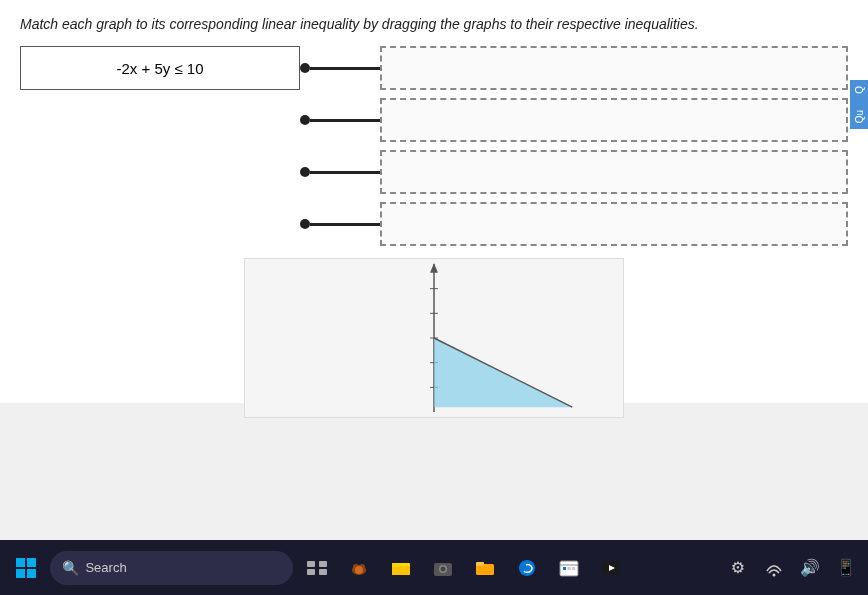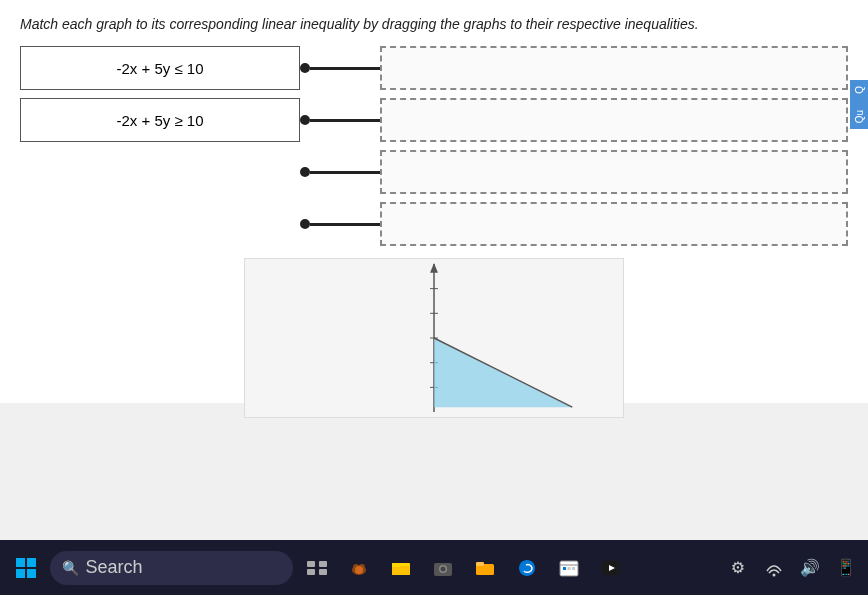--- a/index.html
+++ b/index.html
@@ -158,21 +158,21 @@
       cursor: pointer;
     }
 
     .search-icon-tb {
       color: #aaa;
       font-size: 14px;
     }
 
     .search-label-tb {
       color: #ccc;
-      font-size: 18px;
+      font-size: 13px;
     }
 
     .taskbar-app {
       display: flex;
       align-items: center;
       justify-content: center;
       width: 36px;
       height: 36px;
       cursor: pointer;
     }
@@ -231,23 +231,20 @@
 
 <div class="main-content">
 
   <div class="instruction">Match each graph to its corresponding linear inequality by dragging the graphs to their respective inequalities.</div>
 
   <div class="drag-area">
 
     <div class="inequalities-column">
       <div class="inequality-box">
         <span>-2x + 5y ≤ 10</span>
-      </div>
-      <div class="inequality-box">
-        <span>-2x + 5y ≥ 10</span>
       </div>
     </div>
 
     <div class="connectors-column">
       <div class="connector">
         <div class="connector-dot"></div>
         <div class="connector-line"></div>
       </div>
       <div class="connector">
         <div class="connector-dot"></div>

